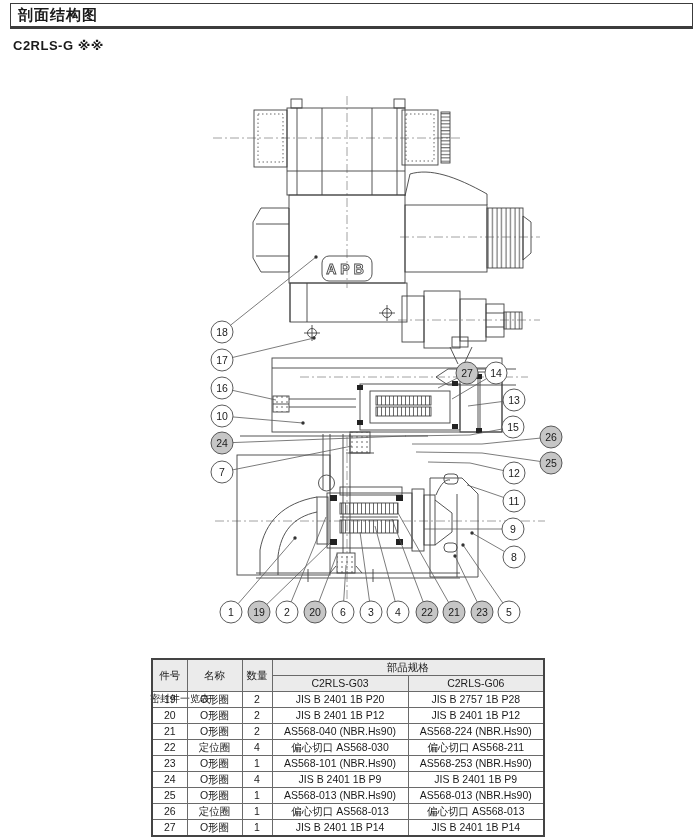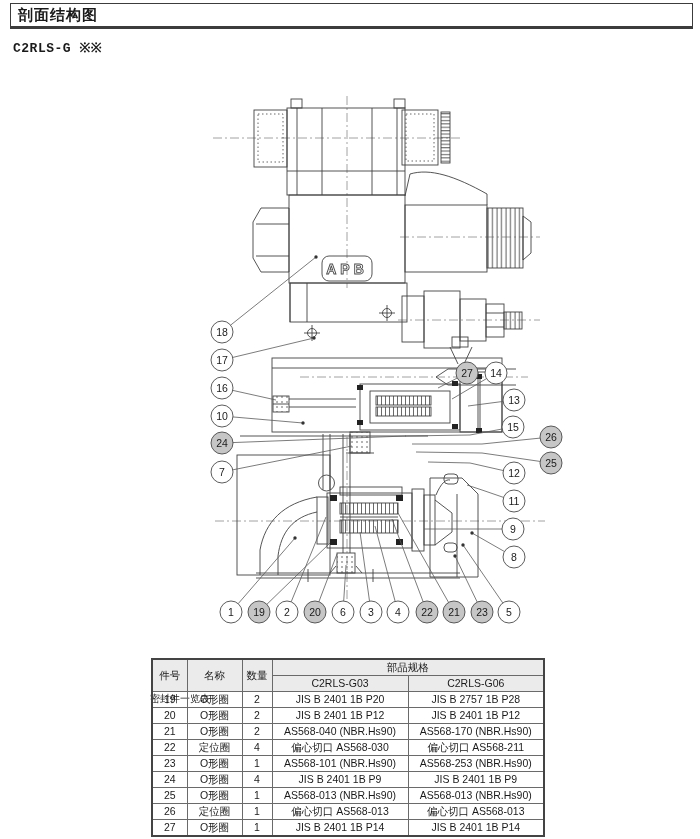--- a/index.html
+++ b/index.html
@@ -1,21 +1,21 @@
 <!DOCTYPE html>
 <html><head>
 <meta charset="utf-8">
 <style>
   html,body{margin:0;padding:0;background:#fff;}
   .page{position:relative;width:700px;height:839px;background:#ffffff;overflow:hidden;
         font-family:"Liberation Sans","DejaVu Sans",sans-serif;color:#1a1a1a;}
   .title-box{position:absolute;left:10px;top:3px;width:683px;height:26px;box-sizing:border-box;
              border:1px solid #3c3c3c;border-bottom-width:3px;background:#fff;}
   .title-box .t{display:block;font-size:15px;font-weight:bold;line-height:21px;padding-left:7px;letter-spacing:1px;}
-  .model{position:absolute;left:13px;top:38px;font-size:13px;font-weight:bold;letter-spacing:.5px;font-family:Liberation Mono, monospace;}
+  .model{position:absolute;left:13px;top:38px;font-size:13px;font-weight:bold;letter-spacing:.5px;}
   .diagram-svg{position:absolute;left:0;top:0;}
   .tbl-caption{position:absolute;left:150px;top:644px;font-size:10px;margin-top:48px;}
   table.seals{position:absolute;left:151px;top:658px;width:392px;border-collapse:collapse;table-layout:fixed;
               font-size:10.5px;border:2px solid #444;}
   table.seals th,table.seals td{border:1px solid #6a6a6a;padding:0 2px;text-align:center;height:15px;
               line-height:1.15;font-weight:normal;white-space:nowrap;overflow:hidden;}
   table.seals thead th{background:#ebebeb;}
   col.c-no{width:35px} col.c-name{width:55px} col.c-qty{width:30px} col.c-a{width:136px} col.c-b{width:136px}
 </style>
 </head>
@@ -364,21 +364,21 @@
           <td>O形圈</td>
           <td>2</td>
           <td>JIS B 2401 1B P12</td>
           <td>JIS B 2401 1B P12</td>
         </tr>
         <tr>
           <td>21</td>
           <td>O形圈</td>
           <td>2</td>
           <td>AS568-040 (NBR.Hs90)</td>
-          <td>AS568-170 (NBR.Hs90)</td>
+          <td>AS568-224 (NBR.Hs90)</td>
         </tr>
         <tr>
           <td>22</td>
           <td>定位圈</td>
           <td>4</td>
           <td>偏心切口 AS568-030</td>
           <td>偏心切口 AS568-211</td>
         </tr>
         <tr>
           <td>23</td>

